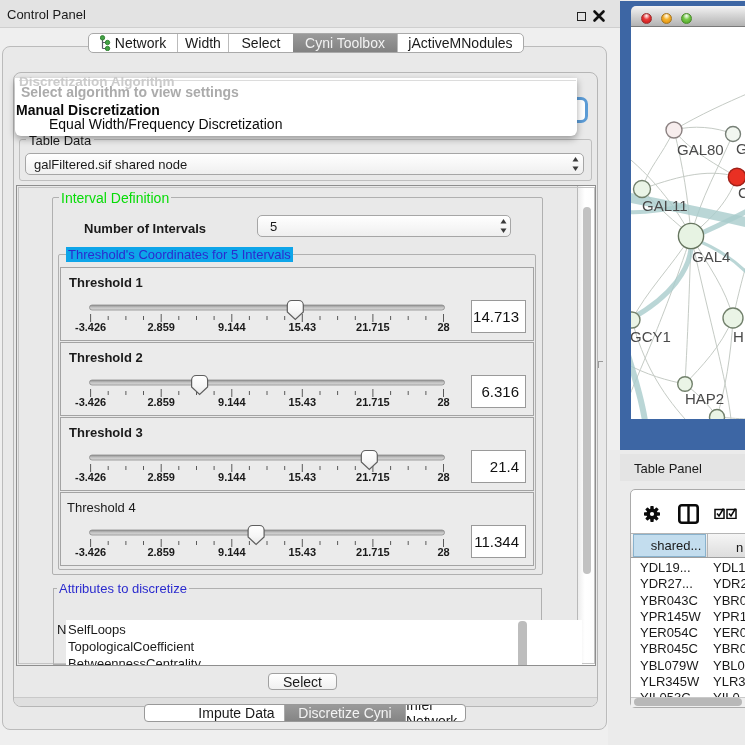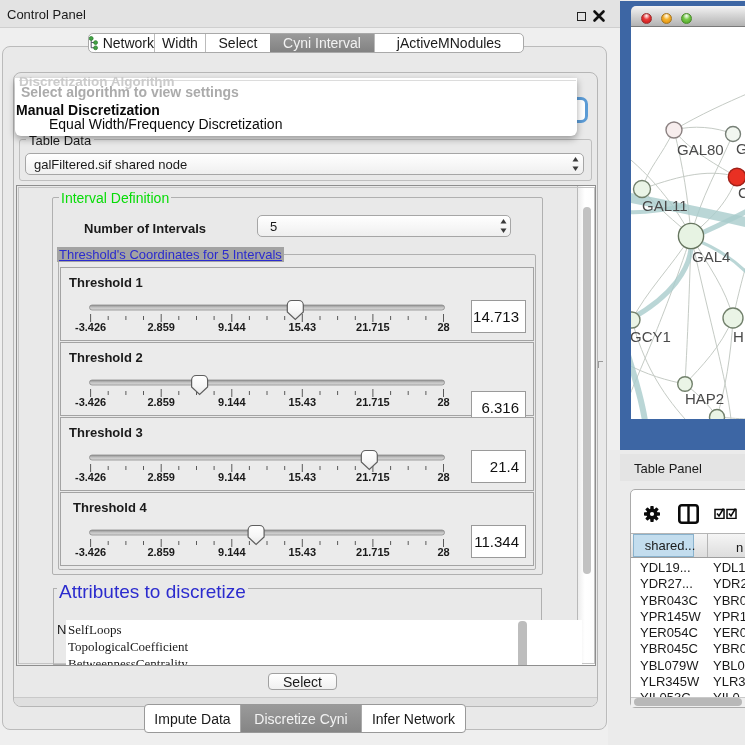--- a/index.html
+++ b/index.html
@@ -20,33 +20,33 @@
 <svg class="abs" style="left:592px;top:9px;" width="14" height="14" viewBox="0 0 14 14">
     <path d="M2.5 2.5 L11.5 11.5 M11.5 2.5 L2.5 11.5" stroke="#111" stroke-width="2.6" stroke-linecap="round"></path>
   </svg>
 
 <div class="abs" style="left:2px;top:46px;width:605px;height:684px;background:#E9E9E9;border:1px solid #BBBBBB;border-radius:8px;"></div>
 
 <div class="abs" style="left:13px;top:72px;width:585px;height:635px;background:#E9E9E9;border:1px solid #B6B6B6;border-radius:8px;"></div>
 <div class="abs" style="left:14px;top:697px;width:583px;height:9px;background:#DFDFDF;border-top:1px solid #C9C9C9;border-radius:0 0 7px 7px;"></div>
 
 <div class="abs" style="left:88px;top:33px;width:436px;height:20px;background:#FFFFFF;border:1px solid #A9A9A9;border-radius:5px;display:flex;overflow:hidden;font-size:14px;">
-  <div class="seg" style="width:66px;display:flex;align-items:center;justify-content:center;border-right:1px solid #BBB;">
+  <div class="seg" style="width:89px;display:flex;align-items:center;justify-content:center;border-right:1px solid #BBB;">
     <svg width="11" height="16" viewBox="0 0 11 16" style="margin-right:4px;">
         <path d="M2.5 3 V13.5 M2.5 7.5 H7 M2.5 13.5 H7" stroke="#5A5A6A" stroke-width="1.2" fill="none"></path>
         <g fill="#44A346" stroke="#2B7C2E" stroke-width="0.9">
           <circle cx="2.5" cy="2.8" r="2.2"></circle>
           <circle cx="7.5" cy="7.5" r="2.2"></circle>
           <circle cx="7.5" cy="13.5" r="2.2"></circle>
         </g>
       </svg>
     Network</div>
   <div class="seg" style="width:51px;display:flex;align-items:center;justify-content:center;border-right:1px solid #BBB;">Width</div>
   <div class="seg" style="width:64px;display:flex;align-items:center;justify-content:center;">Select</div>
-  <div class="seg" style="width:104px;display:flex;align-items:center;justify-content:center;background:linear-gradient(#9A9A9A,#828282);color:#F2F2F2;">Cyni Interval</div>
+  <div class="seg" style="width:104px;display:flex;align-items:center;justify-content:center;background:linear-gradient(#9A9A9A,#828282);color:#F2F2F2;">Cyni Toolbox</div>
   <div class="seg" style="flex:1;display:flex;align-items:center;justify-content:center;border-left:1px solid #BBB;">jActiveMNodules</div>
 </div>
 
 <div class="abs" style="left:19px;top:139px;width:573px;height:42px;border:1px solid #BFBFBF;border-radius:3px;"></div>
 <div class="abs t13" style="left:26px;top:133px;background:#E9E9E9;padding:0 3px;">Table Data</div>
 
 <div class="abs" style="left:25px;top:153px;width:559px;height:22px;background:linear-gradient(#FFFFFF,#EFEFEF);border:1px solid #A6A6A6;border-radius:5px;"></div>
 <div class="abs t13" style="left:34px;top:157px;">galFiltered.sif shared node</div>
 <svg class="abs" style="left:572px;top:157px;" width="7" height="14" viewBox="0 0 7 14">
     <path d="M3.5 0 L6.5 4.6 L0.5 4.6 Z" fill="#3A3A3A"></path>
@@ -65,21 +65,21 @@
 
 <div class="abs t13" style="left:84px;top:221px;font-weight:bold;">Number of Intervals</div>
 <div class="abs" style="left:257px;top:215px;width:254px;height:22px;background:linear-gradient(#FFFFFF,#EFEFEF);border:1px solid #A6A6A6;border-radius:5px;"></div>
 <div class="abs t13" style="left:270px;top:219px;">5</div>
 <svg class="abs" style="left:500px;top:219px;" width="7" height="14" viewBox="0 0 7 14">
     <path d="M3.5 0 L6.5 4.6 L0.5 4.6 Z" fill="#3A3A3A"></path>
     <path d="M3.5 14 L6.5 9.4 L0.5 9.4 Z" fill="#3A3A3A"></path>
   </svg>
 
 <div class="abs" style="left:58px;top:254px;width:478px;height:316px;border:1px solid #B0B0B0;border-radius:2px;"></div>
-<div class="abs" style="left:57px;top:247px;background:#a3a3a3;padding:0 2px;font-size:13px;color:#2B2BCE;text-decoration:underline;">Threshold's Coordinates for 5 Intervals</div>
+<div class="abs" style="left:66px;top:247px;background:#0ea5e9;padding:0 2px;font-size:13px;color:#2B2BCE;">Threshold's Coordinates for 5 Intervals</div>
 
 <svg width="0" height="0" style="position:absolute;">
     <defs>
 <linearGradient id="tg" x1="0" y1="0" x2="0" y2="1">
         <stop offset="0" stop-color="#8F8F8F"></stop>
         <stop offset="0.5" stop-color="#C2C2C2"></stop>
         <stop offset="1" stop-color="#DCDCDC"></stop>
       </linearGradient>
 <linearGradient id="thg" x1="0" y1="0" x2="0" y2="1">
         <stop offset="0" stop-color="#FFFFFF"></stop>
@@ -162,21 +162,21 @@
       <text x="101.2" y="63.5">2.859</text>
       <text x="171.8" y="63.5">9.144</text>
       <text x="242.3" y="63.5">15.43</text>
       <text x="312.9" y="63.5">21.715</text>
       <text x="383.5" y="63.5">28</text>
     </g>
     <g transform="translate(139.6,0)">
       <path d="M-8 38.5 L-8 45 L0 52.5 L8 45 L8 38.5 L8 38 A4.5 4.5 0 0 0 3.5 33.5 L-3.5 33.5 A4.5 4.5 0 0 0 -8 38 Z" fill="url(#thg)" stroke="#5E5E5E" stroke-width="1.2"></path>
     </g>
   </svg>
-<div class="abs" style="left:471px;top:375px;width:55px;height:33px;background:#FFF;border:1px solid #9A9A9A;font-size:15px;color:#111;display:flex;align-items:center;justify-content:flex-end;padding-right:6px;margin-top:16px;">6.316</div>
+<div class="abs" style="left:471px;top:375px;width:55px;height:33px;background:#FFF;border:1px solid #9A9A9A;font-size:15px;color:#111;display:flex;align-items:center;justify-content:flex-end;padding-right:6px;">6.316</div>
 
 <div class="abs" style="left:60px;top:417px;width:474px;height:74px;background:#EBEBEB;border:1px solid #A3A3A3;"></div>
 <div class="abs t13" style="left:69px;top:425px;font-weight:bold;">Threshold 3</div>
 <svg class="abs" style="left:60px;top:417px;" width="474" height="74" viewBox="0 0 474 74">
     <rect x="29.5" y="38" width="355" height="5" rx="2.5" fill="url(#tg)" stroke="#8A8A8A" stroke-width="0.8"></rect>
     <g stroke="#5A5A5A" stroke-width="1">
       <path d="M30.6 47 V55"></path>
       <path d="M48.2 49 V53"></path>
       <path d="M65.9 49 V53"></path>
       <path d="M83.5 49 V53"></path>
@@ -206,21 +206,21 @@
       <text x="312.9" y="63.5">21.715</text>
       <text x="383.5" y="63.5">28</text>
     </g>
     <g transform="translate(309.3,0)">
       <path d="M-8 38.5 L-8 45 L0 52.5 L8 45 L8 38.5 L8 38 A4.5 4.5 0 0 0 3.5 33.5 L-3.5 33.5 A4.5 4.5 0 0 0 -8 38 Z" fill="url(#thg)" stroke="#5E5E5E" stroke-width="1.2"></path>
     </g>
   </svg>
 <div class="abs" style="left:471px;top:450px;width:55px;height:33px;background:#FFF;border:1px solid #9A9A9A;font-size:15px;color:#111;display:flex;align-items:center;justify-content:flex-end;padding-right:6px;">21.4</div>
 
 <div class="abs" style="left:60px;top:492px;width:474px;height:74px;background:#EBEBEB;border:1px solid #A3A3A3;"></div>
-<div class="abs t13" style="left:73px;top:500px;font-weight:bold;">Threshold 4</div>
+<div class="abs t13" style="left:67px;top:500px;font-weight:normal;">Threshold 4</div>
 <svg class="abs" style="left:60px;top:492px;" width="474" height="74" viewBox="0 0 474 74">
     <rect x="29.5" y="38" width="355" height="5" rx="2.5" fill="url(#tg)" stroke="#8A8A8A" stroke-width="0.8"></rect>
     <g stroke="#5A5A5A" stroke-width="1">
       <path d="M30.6 47 V55"></path>
       <path d="M48.2 49 V53"></path>
       <path d="M65.9 49 V53"></path>
       <path d="M83.5 49 V53"></path>
       <path d="M101.2 47 V55"></path>
       <path d="M118.8 49 V53"></path>
       <path d="M136.5 49 V53"></path>
@@ -247,31 +247,31 @@
       <text x="312.9" y="63.5">21.715</text>
       <text x="383.5" y="63.5">28</text>
     </g>
     <g transform="translate(196.1,0)">
       <path d="M-8 38.5 L-8 45 L0 52.5 L8 45 L8 38.5 L8 38 A4.5 4.5 0 0 0 3.5 33.5 L-3.5 33.5 A4.5 4.5 0 0 0 -8 38 Z" fill="url(#thg)" stroke="#5E5E5E" stroke-width="1.2"></path>
     </g>
   </svg>
 <div class="abs" style="left:471px;top:525px;width:55px;height:33px;background:#FFF;border:1px solid #9A9A9A;font-size:15px;color:#111;display:flex;align-items:center;justify-content:flex-end;padding-right:6px;">11.344</div>
 
 <div class="abs" style="left:53px;top:588px;width:489px;height:77px;border:1px solid #B0B0B0;border-top:1px solid #B0B0B0;"></div>
-<div class="abs" style="left:57px;top:581px;background:#E9E9E9;padding:0 2px;font-size:19px;color:#2B2BCE;">Attributes to discretize</div>
+<div class="abs" style="left:57px;top:581px;background:#E9E9E9;padding:0 2px;font-size:13px;color:#2B2BCE;">Attributes to discretize</div>
 <div class="abs t13" style="left:57px;top:622px;font-weight:normal;">Numerical Attributes</div>
 
-<div class="abs" style="left:66px;top:620px;width:516px;height:45px;background:#FFFFFF;overflow:hidden;font-family:Liberation Serif, serif;">
+<div class="abs" style="left:66px;top:620px;width:516px;height:45px;background:#FFFFFF;overflow:hidden;">
   <div class="t13" style="padding:1px 0 0 2px;line-height:17px;">SelfLoops<br>TopologicalCoefficient<br>BetweennessCentrality</div>
 </div>
 <div class="abs" style="left:518px;top:621px;width:9px;height:44px;background:#BDBDBD;border-radius:4px 4px 0 0;"></div>
 
 <div class="abs" style="left:268px;top:673px;width:69px;height:17px;background:linear-gradient(#FFFFFF,#F0F0F0);border:1px solid #A0A0A0;border-radius:4px;display:flex;align-items:center;justify-content:center;font-size:14px;color:#1a1a1a;">Select</div>
 
-<div class="abs" style="left:144px;top:704px;width:322px;height:29px;background:#FFFFFF;border:1px solid #999;border-radius:4px;display:flex;overflow:hidden;font-size:14px;">
+<div class="abs" style="left:144px;top:704px;width:322px;height:18px;background:#FFFFFF;border:1px solid #999;border-radius:4px;display:flex;overflow:hidden;font-size:14px;padding-left:44px;">
   <div class="seg" style="width:96px;display:flex;align-items:center;justify-content:center;border-right:1px solid #AAA;">Impute Data</div>
   <div class="seg" style="width:120px;display:flex;align-items:center;justify-content:center;background:linear-gradient(#9A9A9A,#858585);color:#F3F3F3;">Discretize Cyni</div>
   <div class="seg" style="flex:1;display:flex;align-items:center;justify-content:center;border-left:1px solid #AAA;">Infer Network</div>
 </div>
 
 <div class="abs" style="left:552px;top:97px;width:36px;height:26px;border:3px solid #5B9BD5;border-radius:7px;background:#FFF;"></div>
 
 <div class="abs" style="left:15px;top:78px;width:562px;height:58px;background:#FFFFFF;border-radius:0 0 6px 6px;box-shadow:0 3px 7px rgba(0,0,0,0.35);"></div>
 <div class="abs" style="left:19px;top:80px;width:557px;height:1px;background:#DCDCDC;"></div>
 <div class="abs" style="left:19px;top:74px;font-size:13.5px;font-weight:bold;color:#CBCBCB;">Discretization Algorithm</div>
@@ -369,21 +369,21 @@
   </svg>
 <svg class="abs" style="left:714px;top:507px;" width="26" height="12" viewBox="0 0 26 12">
     <g fill="none" stroke="#0A0A0A" stroke-width="1.5">
       <rect x="1" y="2.5" width="9" height="9"></rect>
       <rect x="13" y="2.5" width="9" height="9"></rect>
       <path d="M3 6.5 L5 9 L9.5 1.5 M15 6.5 L17 9 L21.5 1.5"></path>
     </g>
   </svg>
 
 <div class="abs" style="left:631px;top:533px;width:114px;height:25px;background:linear-gradient(#F5F5F5,#DDDDDD);border-top:1px solid #B5B5B5;border-bottom:1px solid #9E9E9E;"></div>
-<div class="abs t13" style="left:633px;top:534px;width:61px;height:23px;background:#C3DDEE;border:1px solid #89B2CD;display:flex;align-items:center;justify-content:center;padding-left:13px;">shared...</div>
+<div class="abs t13" style="left:633px;top:534px;width:73px;height:23px;background:#C3DDEE;border:1px solid #89B2CD;display:flex;align-items:center;justify-content:center;padding-left:13px;">shared...</div>
 <div class="abs" style="left:707px;top:534px;width:1px;height:23px;background:#B5B5B5;"></div>
 <div class="abs t13" style="left:736px;top:540px;">n</div>
 
 <div class="abs" style="left:640px;top:560px;width:105px;line-height:16.26px;">
   <div class="t13">YDL19...</div>
   <div class="t13">YDR27...</div>
   <div class="t13">YBR043C</div>
   <div class="t13">YPR145W</div>
   <div class="t13">YER054C</div>
   <div class="t13">YBR045C</div>

